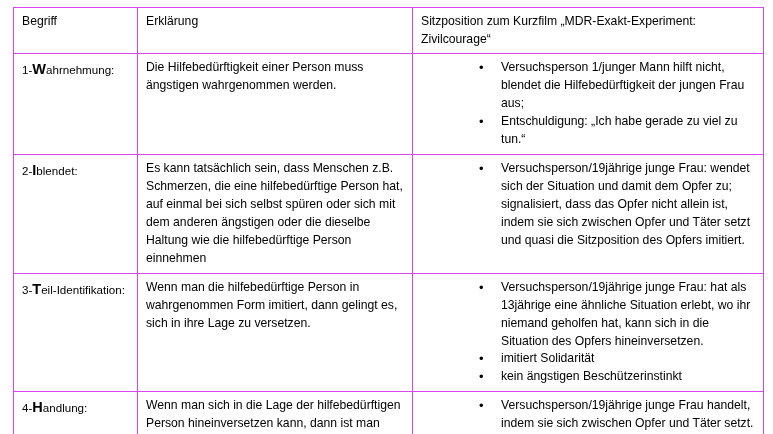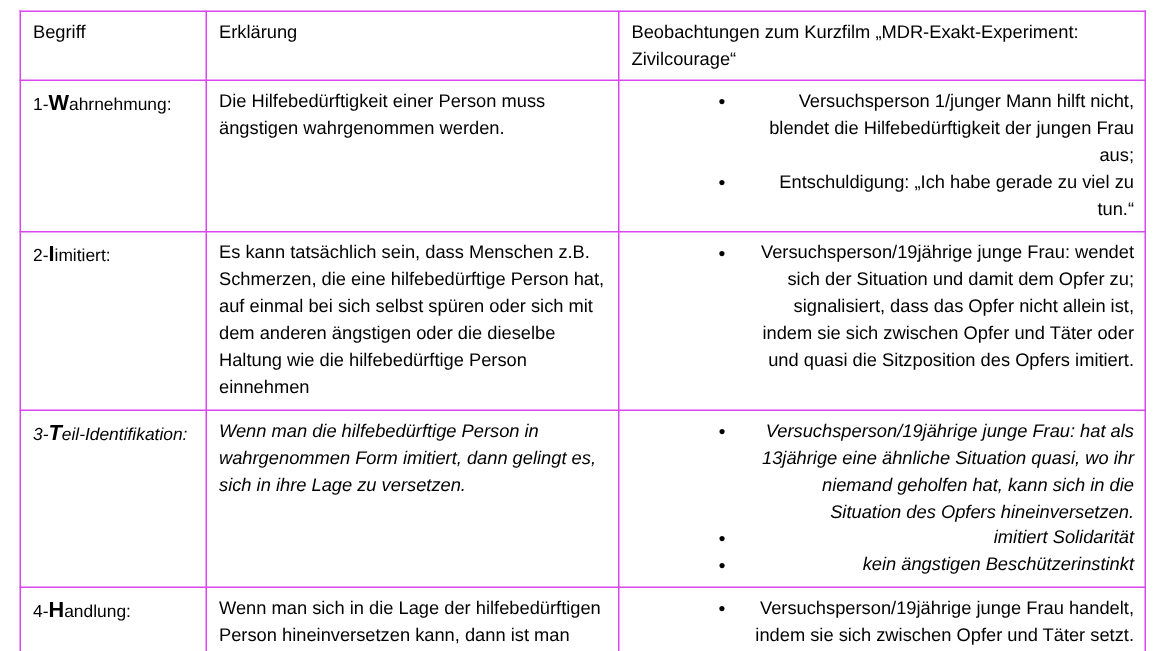--- a/index.html
+++ b/index.html
@@ -58,21 +58,20 @@
     font-size: 14.5px;
   }
   .expl-cell {
     padding-left: 9px;
     padding-top: 7px;
   }
   .obs-cell {
     padding-left: 0;
     padding-top: 6px;
     padding-right: 10px;
-    text-align: right;
   }
   .obs-cell ul {
     margin: 0;
     padding: 0 0 0 58px;
     list-style: none;
   }
   .obs-cell ul li {
     position: relative;
     margin: 0 0 0 0;
     padding: 0 0 0 22px;
@@ -86,21 +85,21 @@
     font-size: 13px;
     line-height: 1.47;
   }
   .hdr-text {
     display: block;
     line-height: 1.45;
   }
   
   .r1 td { height: 86px; }
   .r2 td { height: 104px; }
-  .r3 td { height: 103px; font-style: italic; }
+  .r3 td { height: 103px; }
   .r4 td { height: 63px; }
 </style>
 </head>
 <body>
 
 <div class="page">
 
   <table class="concept-table">
     <colgroup>
       <col class="c-term">
@@ -110,57 +109,57 @@
     <tbody>
 
       <tr class="row-header">
         <td>
           <span class="hdr-text">Begriff</span>
         </td>
         <td>
           <span class="hdr-text">Erklärung</span>
         </td>
         <td style="padding-left:8px;">
-          <span class="hdr-text">Beobachtungen zum Kurzfilm „MDR-Exakt-Experiment: Zivilcourage“</span>
+          <span class="hdr-text">Sitzposition zum Kurzfilm „MDR-Exakt-Experiment: Zivilcourage“</span>
         </td>
       </tr>
 
       <tr class="r1">
         <td class="term-cell">
           <span class="lead">1-</span><span class="big">W</span><span class="lead">ahrnehmung:</span>
         </td>
         <td class="expl-cell">Die Hilfebedürftigkeit einer Person muss ängstigen wahrgenommen werden.</td>
         <td class="obs-cell">
           <ul>
             <li>Versuchsperson 1/junger Mann hilft nicht, blendet die Hilfebedürftigkeit der jungen Frau aus;</li>
             <li>Entschuldigung: „Ich habe gerade zu viel zu tun.“</li>
           </ul>
         </td>
       </tr>
 
       <tr class="r2">
         <td class="term-cell">
-          <span class="lead">2-</span><span class="big">I</span><span class="lead">imitiert:</span>
+          <span class="lead">2-</span><span class="big">I</span><span class="lead">blendet:</span>
         </td>
         <td class="expl-cell">Es kann tatsächlich sein, dass Menschen z.B. Schmerzen, die eine hilfebedürftige Person hat, auf einmal bei sich selbst spüren oder sich mit dem anderen ängstigen oder die dieselbe Haltung wie die hilfebedürftige Person einnehmen</td>
         <td class="obs-cell">
           <ul>
-            <li>Versuchsperson/19jährige junge Frau: wendet sich der Situation und damit dem Opfer zu; signalisiert, dass das Opfer  nicht allein ist, indem sie sich zwischen Opfer und Täter oder und quasi die Sitzposition des Opfers imitiert.</li>
+            <li>Versuchsperson/19jährige junge Frau: wendet sich der Situation und damit dem Opfer zu; signalisiert, dass das Opfer  nicht allein ist, indem sie sich zwischen Opfer und Täter setzt und quasi die Sitzposition des Opfers imitiert.</li>
           </ul>
         </td>
       </tr>
 
       <tr class="r3">
         <td class="term-cell">
           <span class="lead">3-</span><span class="big">T</span><span class="lead">eil-Identifikation:</span>
         </td>
         <td class="expl-cell">Wenn man die hilfebedürftige Person in wahrgenommen Form imitiert, dann gelingt es, sich in ihre Lage zu versetzen.</td>
         <td class="obs-cell">
           <ul>
-            <li>Versuchsperson/19jährige junge Frau: hat als 13jährige eine ähnliche Situation quasi, wo ihr niemand geholfen hat, kann sich in die Situation des Opfers hineinversetzen.</li>
+            <li>Versuchsperson/19jährige junge Frau: hat als 13jährige eine ähnliche Situation erlebt, wo ihr niemand geholfen hat, kann sich in die Situation des Opfers hineinversetzen.</li>
             <li>imitiert Solidarität</li>
             <li>kein ängstigen Beschützerinstinkt</li>
           </ul>
         </td>
       </tr>
 
       <tr class="r4">
         <td class="term-cell">
           <span class="lead">4-</span><span class="big">H</span><span class="lead">andlung:</span>
         </td>

